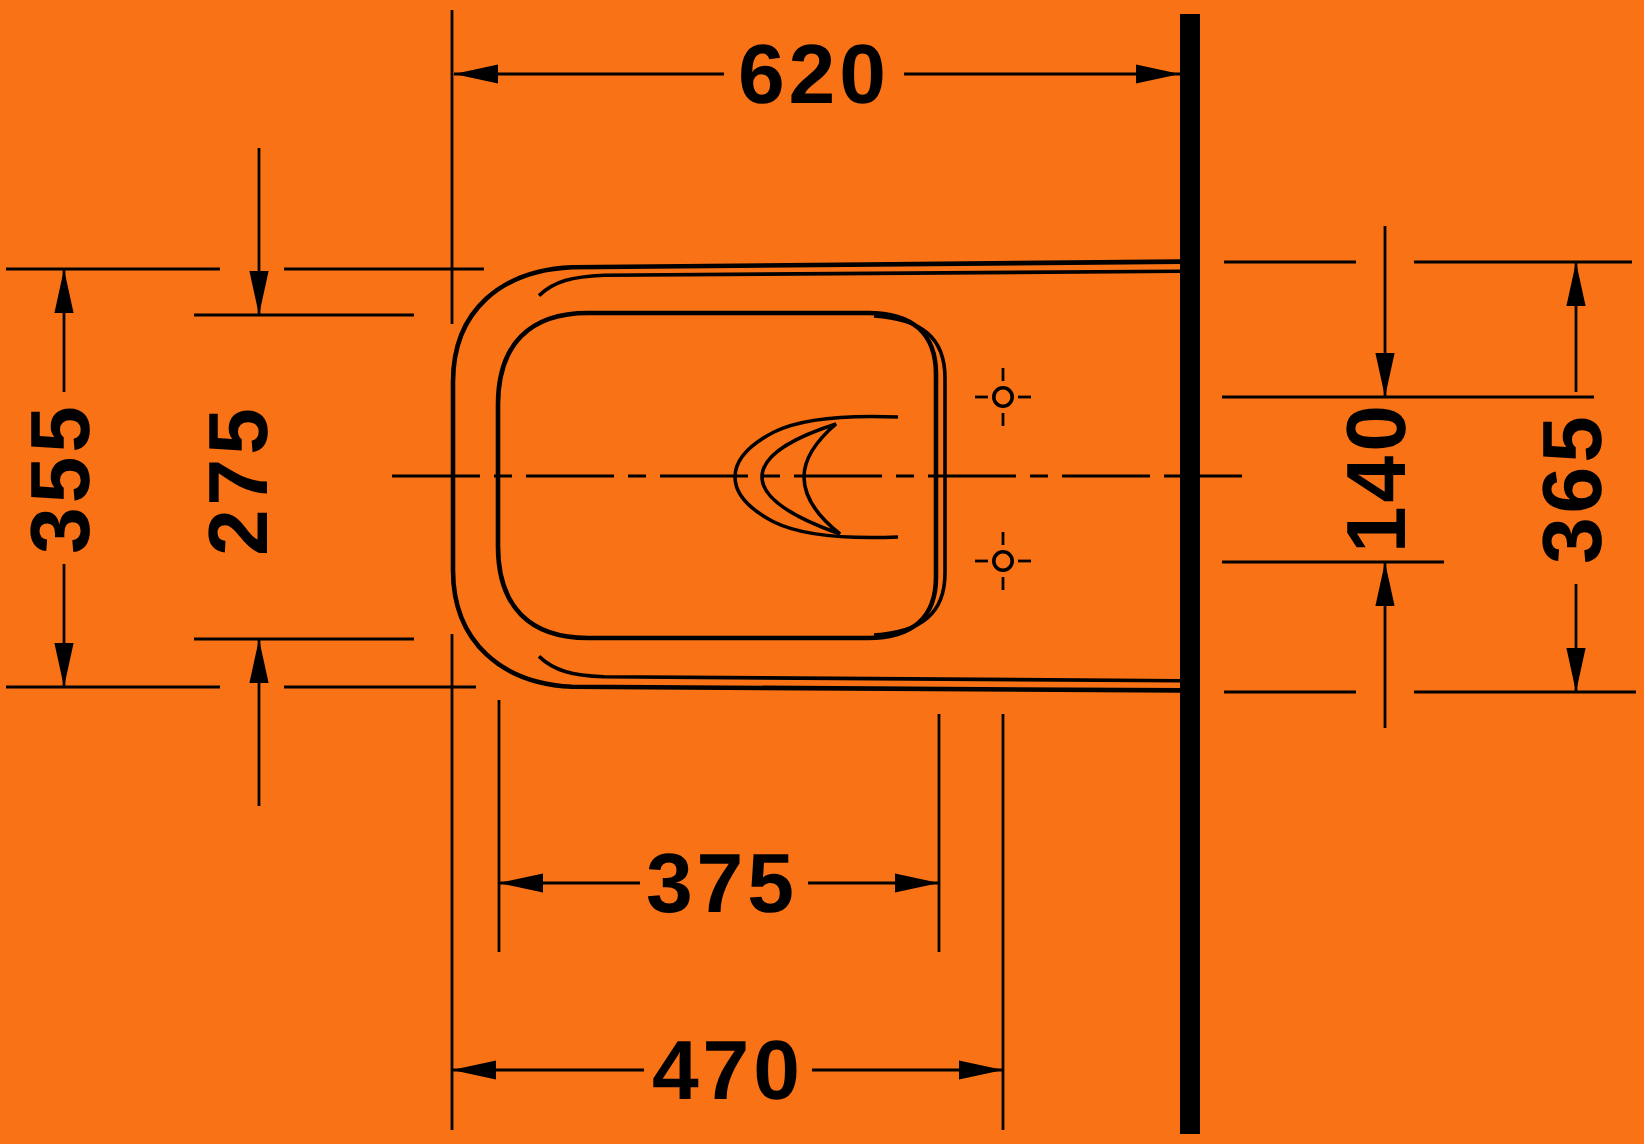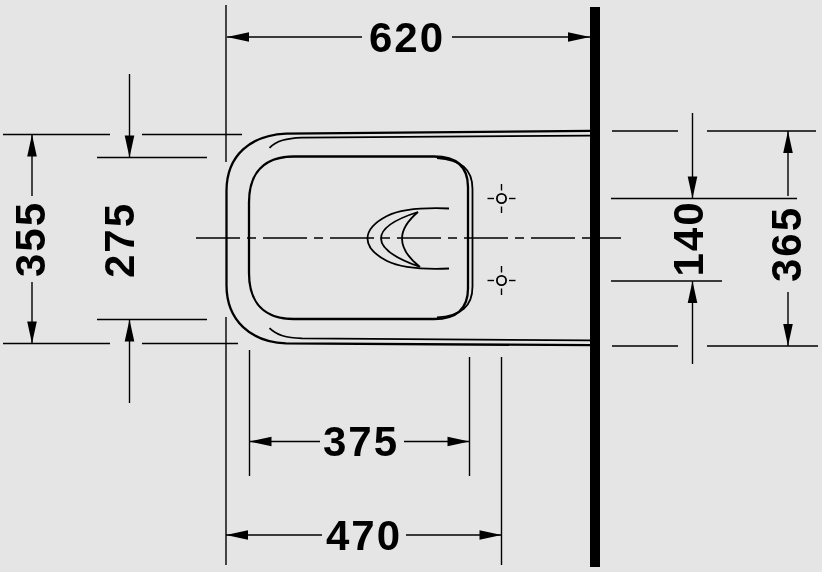--- a/index.html
+++ b/index.html
@@ -4,21 +4,21 @@
 <style>
   html, body {
     margin: 0;
     padding: 0;
     background: #ffffff;
   }
   .stage {
     position: relative;
     width: 822px;
     height: 572px;
-    background: #e5e5e5;
+    background: #f97316;
     overflow: hidden;
     font-family: "Liberation Sans", sans-serif;
     text-decoration: underline;
   }
   svg { display: block; }
   .dim-text {
     font-family: "Liberation Sans", sans-serif;
     font-size: 42px;
     font-weight: bold;
     letter-spacing: 2px;

